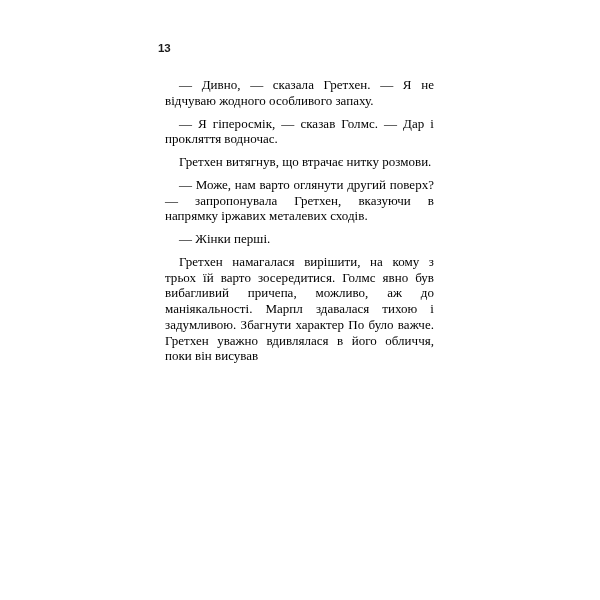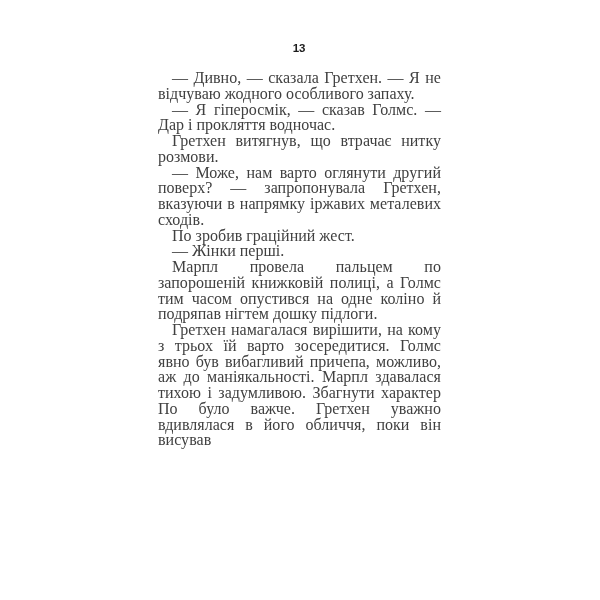--- a/index.html
+++ b/index.html
@@ -19,59 +19,57 @@
     width: 600px;
     height: 600px;
     background: #ffffff;
   }
 
   .page-number {
     position: absolute;
     top: 42px;
     left: 158px;
     width: 282px;
-    text-align: center;
+    text-align: left;
     font-family: "Liberation Sans", "DejaVu Sans", sans-serif;
     font-weight: bold;
     font-size: 11.5px;
     color: #1b1b1b;
     letter-spacing: -0.2px;
   }
 
   .text-block {
     position: absolute;
     top: 70px;
     left: 158px;
     width: 283px;
   }
 
   .para {
-    margin: 0;
-    font-size: 16px;
+    margin: 7px;
+    font-size: 13px;
     line-height: 15.75px;
-    color: #404040;
+    color: #000000;
     text-align: justify;
     text-align-last: left;
     text-indent: 14px;
     hyphens: manual;
     word-spacing: -0.1px;
     letter-spacing: 0.03px;
   }
 </style>
 </head>
 <body>
 
 <div class="page">
 
   <div class="page-number">13</div>
 
   <div class="text-block">
     <p class="para">— Дивно, — сказала Гретхен. — Я не відчуваю жодного особливого запаху.</p>
     <p class="para">— Я гіперосмік, — сказав Голмс. — Дар і прокляття водночас.</p>
     <p class="para">Гретхен витягнув, що втрачає нитку розмови.</p>
     <p class="para">— Може, нам варто оглянути другий поверх? — запропонувала Гретхен, вказуючи в напрямку іржавих металевих сходів.</p>
-    <p class="para">По зробив граційний жест.</p>
     <p class="para">— Жінки перші.</p>
-    <p class="para">Марпл провела пальцем по запорошеній книжковій полиці, а Голмс тим часом опустився на одне коліно й подряпав нігтем дошку підлоги.</p>
     <p class="para">Гретхен намагалася вирішити, на кому з трьох їй варто зосередитися. Голмс явно був вибагливий причепа, можливо, аж до маніякальності. Марпл здавалася тихою і задумливою. Збагнути характер По було важче. Гретхен уважно вдивлялася в його обличчя, поки він висував</p>
   </div>
 
 </div>
 
 </body></html>

